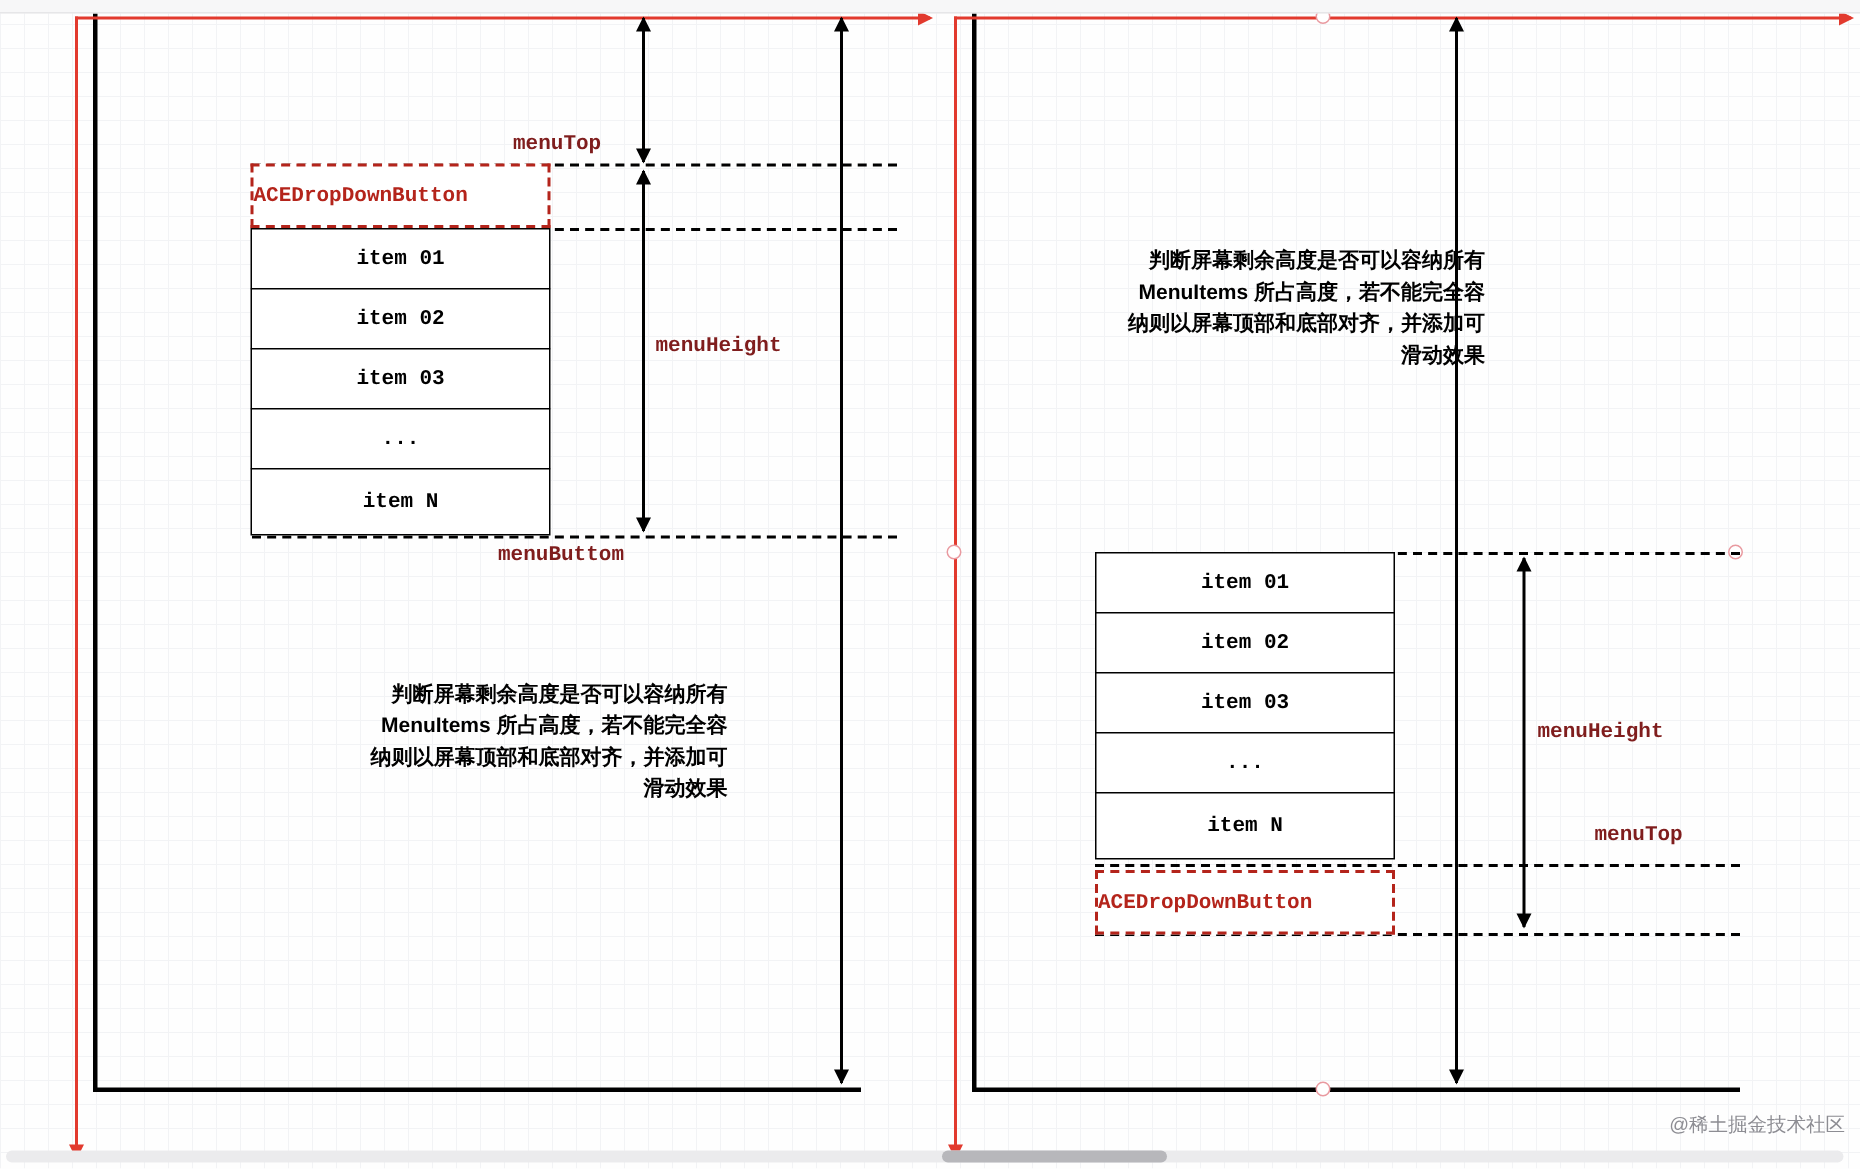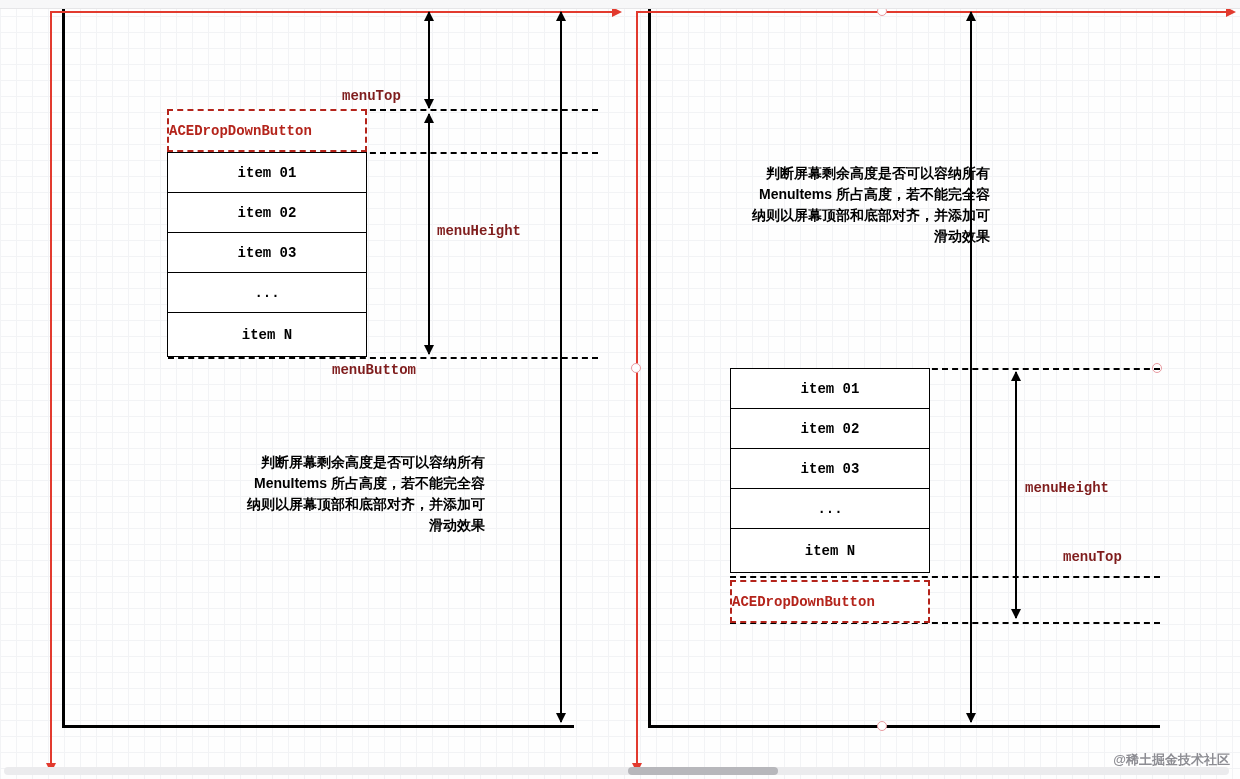--- a/index.html
+++ b/index.html
@@ -40,25 +40,24 @@
     position: absolute;
     font-size: 14px;
     font-weight: bold;
     color: #000;
     text-align: right;
     line-height: 1.5;
   }
   .watermark {
     position: absolute;
     right: 10px;
-    bottom: 10px;
+    bottom: 20px;
     font-size: 13px;
     color: #8d8d93;
     z-index: 10;
-    font-weight: bold;
   }
   
   .red-arrow-h {
     position: absolute;
     height: 0;
     border-top: 2px solid #e23a2e;
   }
   .red-arrow-h .head-r {
     position: absolute; right: -2px; top: -6px;
     border-left: 10px solid #e23a2e;

